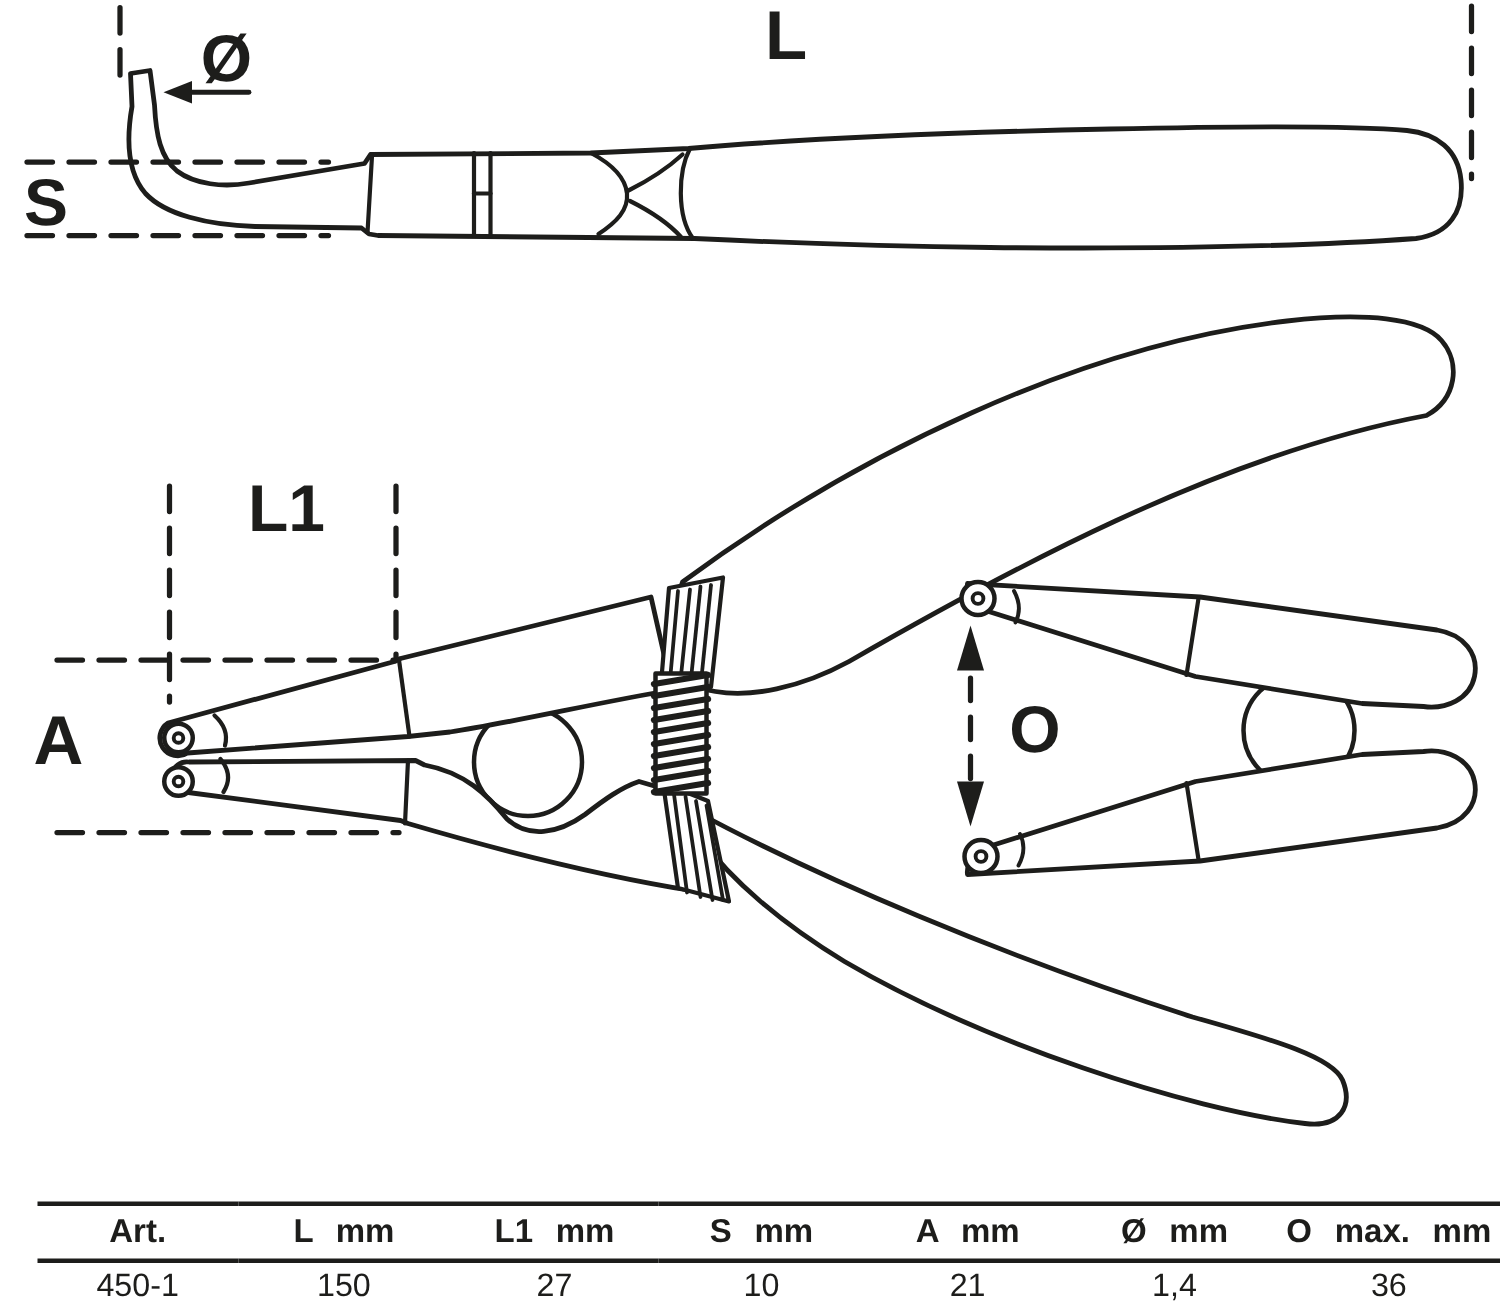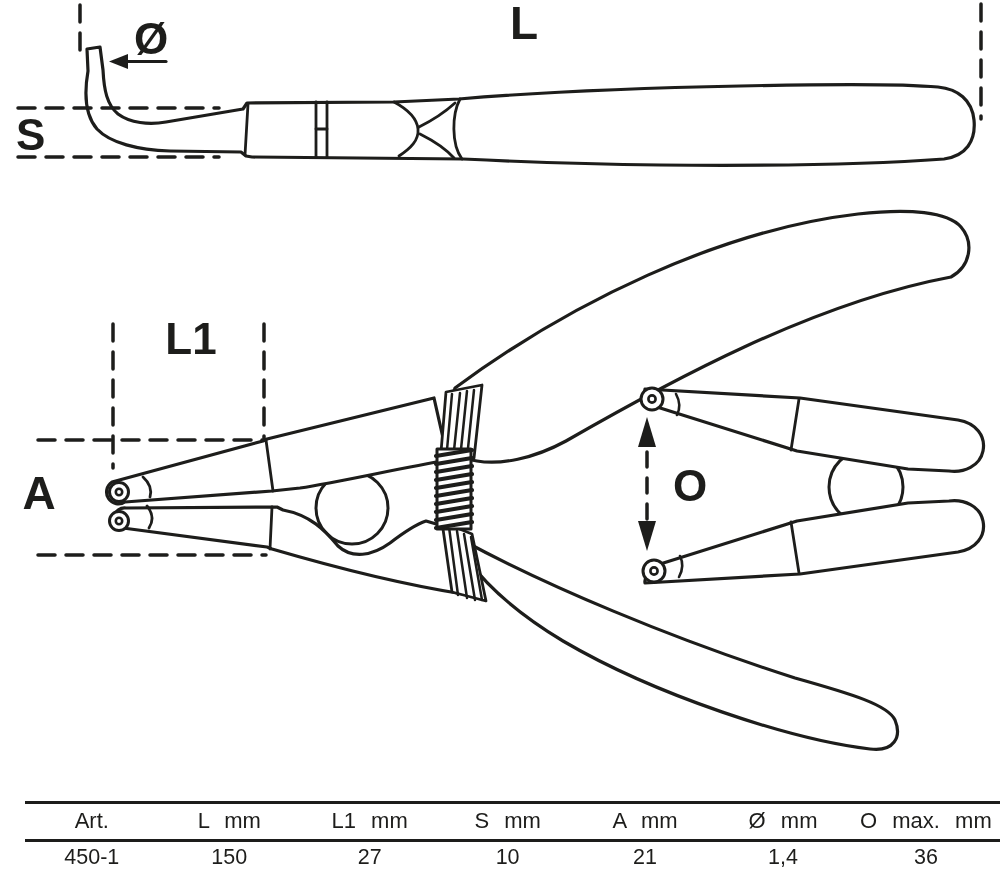--- a/index.html
+++ b/index.html
@@ -10,21 +10,21 @@
   .drawing{position:absolute;left:0;top:0;}
   svg .lbl{font-family:"Liberation Sans",sans-serif;font-weight:700;fill:#1d1d1b;}
   
   .spec-wrap{position:absolute;left:25px;top:801px;width:975px;}
   table.spec{
     width:100%;border-collapse:collapse;table-layout:fixed;
     border-top:3.2px solid #1d1d1b;border-bottom:3.2px solid #1d1d1b;
   }
   table.spec thead tr{border-bottom:3.2px solid #1d1d1b;}
   table.spec th{
-    font-weight:400;font-size:22px;padding:4px 0 5px;text-align:center;
+    font-weight:700;font-size:22px;padding:4px 0 5px;text-align:center;
     word-spacing:9px;white-space:nowrap;
   }
   table.spec td{
     font-size:21.5px;font-weight:400;padding:3px 0 5px;text-align:center;
     word-spacing:9px;white-space:nowrap;
   }
   .c0{width:13.7%}.c1{width:14.5%}.c2{width:14.3%}.c3{width:14.0%}
   .c4{width:14.2%}.c5{width:14.1%}.c6{width:15.2%}
 </style>
 </head>

